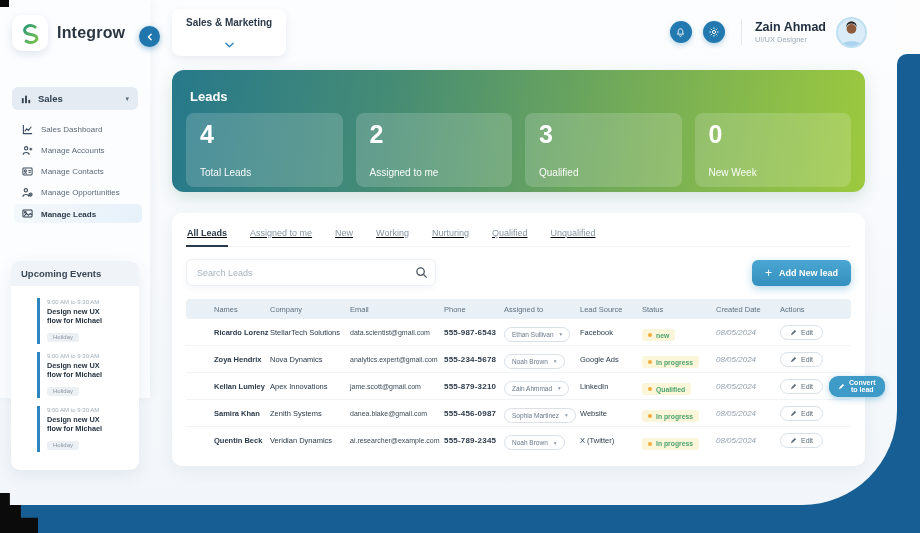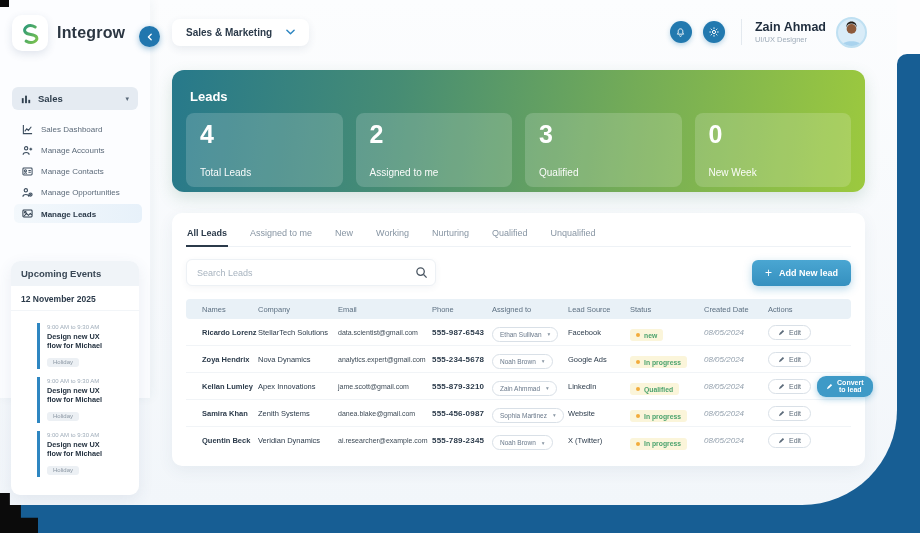--- a/index.html
+++ b/index.html
@@ -33,54 +33,54 @@
   .ev-date { padding:8px 10px 6px; font-size:8.5px; font-weight:700; color:#2b3a4a; border-bottom:1px solid #f2f5f8; }
   .ev-list { padding:4px 10px 10px; }
   .ev-item { border-left:3px solid #2E86C1; padding:1px 0 1px 7px; margin:8px 16px; }
   .ev-time { font-size:6px; color:#9FACB9; }
   .ev-title { font-size:7.3px; font-weight:700; color:#243240; margin-top:2px; }
   .ev-tag { display:inline-block; margin-top:3px; font-size:6px; color:#8B97A3; background:#ECF0F4; border-radius:3px; padding:1.5px 6px; }
 
   
   .main { position:absolute; left:150px; top:0; right:0; height:100%; }
   .topbar { height:64px; display:flex; align-items:center; padding:0 30px 0 22px; }
-  .ws-pill { display:flex; align-items:center; gap:14px; background:#fff; border-radius:8px; box-shadow:0 3px 8px rgba(40,70,100,.09); padding:8px 14px; cursor:pointer; }
+  .ws-pill { display:flex; align-items:center; gap:14px; background:#fff; border-radius:8px; box-shadow:0 3px 8px rgba(40,70,100,.09); padding:8px 14px; cursor:pointer;flex-direction:column; }
   .ws-pill .ws-label { font-size:10px; font-weight:700; color:#2b3a4a; }
   .tb-spacer { flex:1; }
   .icon-circle { width:22px; height:22px; border-radius:50%; background:#2279AF; border:none; display:flex; align-items:center; justify-content:center; margin-left:11px; cursor:pointer; box-shadow:0 2px 5px rgba(34,121,175,.3); }
   .tb-divider { width:1px; height:26px; background:#E3E9EF; margin:0 13px 0 16px; }
   .user-meta { text-align:left; }
   .user-name { font-size:12.5px; font-weight:700; color:#1F2D3D; }
   .user-role { font-size:7.5px; color:#9FACB9; margin-top:1px; }
   .avatar { width:31px; height:31px; border-radius:50%; border:2px solid #BFE0F2; margin-left:10px; background:#D9ECF8; overflow:hidden; display:flex; align-items:flex-end; justify-content:center; cursor:pointer; }
 
   
   .banner { margin:6px 32px 0 22px; height:122px; border-radius:12px; padding:10px 14px; background:linear-gradient(97deg,#27798B 0%,#468C74 32%,#74AC57 66%,#9CC93E 100%); box-shadow:0 6px 16px rgba(60,120,90,.18); }
   .banner-title { font-size:13px; font-weight:700; color:#fff; margin:9px 4px 9px; }
   .stats { display:flex; gap:13px; height:74px; }
   .stat-card { flex:1; background:rgba(255,255,255,.17); border-radius:8px; padding:7px 14px 9px; color:#fff; display:flex; flex-direction:column; justify-content:space-between; }
   .stat-value { font-size:25px; font-weight:700; line-height:1.15; }
   .stat-label { font-size:10px; font-weight:500; opacity:.96; }
 
   
   .content-card { margin:21px 32px 0 22px; background:#fff; border-radius:10px; box-shadow:0 5px 16px rgba(50,80,120,.07); padding:6px 14px 12px; }
-  .tabs { display:flex; gap:21px; border-bottom:1px solid #eef2f6; }
+  .tabs { display:flex; gap:21px; border-bottom:1px solid #eef2f6;text-decoration:underline; }
   .tab { padding:9px 1px 7px; font-size:9px; color:#8795a3; cursor:pointer; }
   .tab.active { color:#2b3a4a; font-weight:700; border-bottom:2px solid #2b3a4a; margin-bottom:-1px; }
   .controls { display:flex; align-items:center; margin-top:12px; }
   .search-wrap { position:relative; width:250px; height:27px; }
   .search-wrap input { width:100%; height:100%; border:1px solid #edf1f5; background:#fff; border-radius:6px; padding:0 28px 0 10px; font-size:9px; color:#33404c; box-shadow:0 2px 6px rgba(60,90,120,.06); outline:none; font-family:"Liberation Sans",sans-serif; }
   .search-wrap input::placeholder { color:#a7b3bf; }
   .search-ic { position:absolute; right:8px; top:6px; cursor:pointer; }
   .add-btn { margin-left:auto; height:26px; padding:0 13px; background:linear-gradient(180deg,#4AA6D2,#3590BF); color:#fff; border:none; border-radius:6px; font-size:9px; font-weight:600; display:flex; align-items:center; gap:7px; box-shadow:0 3px 8px rgba(53,144,191,.35); cursor:pointer; font-family:"Liberation Sans",sans-serif; }
   .add-btn .plus { font-size:12px; font-weight:400; line-height:1; }
 
   
   .ltable { margin-top:13px; }
-  .trow { display:grid; grid-template-columns:56px 80px 94px 60px 76px 62px 74px 64px 1fr; align-items:center; padding-left:16px; }
+  .trow { display:grid; grid-template-columns:56px 80px 94px 60px 76px 62px 74px 64px 1fr; align-items:center; padding-left:28px; }
   .thead { background:#E9F1F7; border-radius:4px; height:20px; }
   .th { font-size:7.5px; color:#5d7082; }
   .tbody-row { height:27px; border-bottom:1px solid #f1f4f7; }
   .tbody-row:last-child { border-bottom:none; }
   .c-name { font-size:7.5px; color:#2b3a4a; font-weight:600; }
   .c-company { font-size:7.5px; color:#2b3a4a; }
   .c-email { font-size:7px; color:#3d4a56; white-space:nowrap; }
   .c-phone { font-size:8px; color:#2b3a4a; font-weight:600; letter-spacing:.2px; }
   .assigned-select { display:inline-flex; align-items:center; gap:6px; border:1px solid #d9e0e7; border-radius:9px; padding:3px 7px; font-size:6.5px; color:#69788a; background:#fff; width:max-content; cursor:pointer; }
   .assigned-select .dd-caret { font-size:5.5px; color:#8a97a4; }
@@ -190,21 +190,20 @@
                 <circle cx="3.6" cy="4.6" r="0.9"></circle>
                 <path d="M2 9l3-3 2 2 2-2 1.6 1.6"></path>
               </svg>
           </span>
           <span>Manage Leads</span>
         </div>
       </nav>
 
       <div class="events-card">
         <div class="ev-head">Upcoming Events</div>
-        <div class="ev-date">12 November 2025</div>
         <div class="ev-list">
           <div class="ev-item">
             <div class="ev-time">9:00 AM to 9:30 AM</div>
             <div class="ev-title">Design new UX flow for Michael</div>
             <span class="ev-tag">Holiday</span>
           </div>
           <div class="ev-item">
             <div class="ev-time">9:00 AM to 9:30 AM</div>
             <div class="ev-title">Design new UX flow for Michael</div>
             <span class="ev-tag">Holiday</span>

